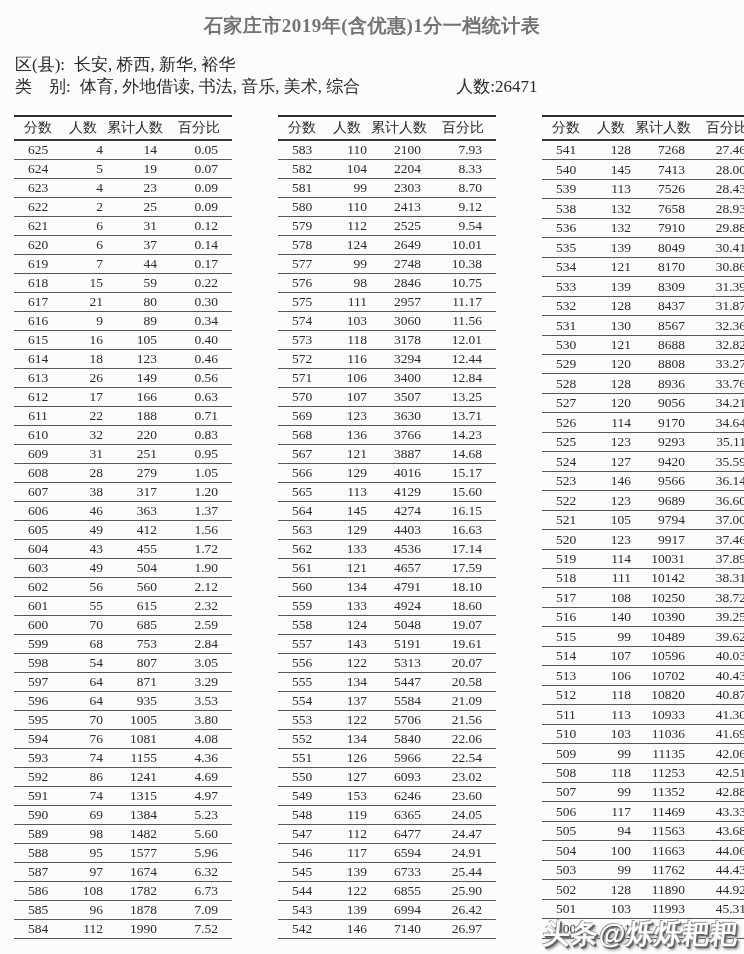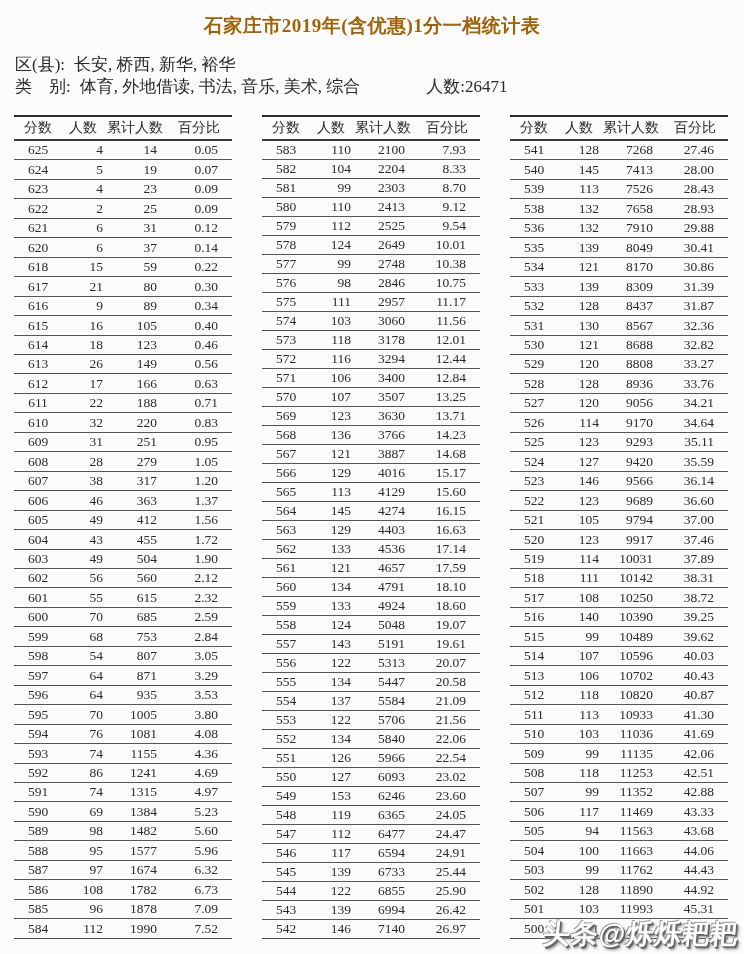--- a/index.html
+++ b/index.html
@@ -3,27 +3,27 @@
 <meta charset="utf-8">
 <style>
   html,body{margin:0;padding:0;}
   body{
     width:744px;height:954px;position:relative;overflow:hidden;
     background:#fcfcfc;color:#232323;
     font-family:"Liberation Serif","DejaVu Serif",serif;
   }
   .title{
     padding-top:13px;text-align:center;
-    font-size:19px;font-weight:bold;letter-spacing:.5px;color:#a16207;
+    font-size:19px;font-weight:bold;letter-spacing:.5px;color:#737373;
   }
   .meta{margin:15px 0 0 15px;font-size:17px;color:#2a2a2a;}
   .meta-row{line-height:22px;white-space:nowrap;}
   .meta-label{margin-right:9px;}
-  .total{margin-left:66px;}
-  .tables{display:flex;gap:30px;margin:17px 14px 0 14px;}
+  .total{margin-left:96px;}
+  .tables{display:flex;gap:46px;margin:17px 14px 0 14px;}
   table{
     border-collapse:collapse;width:218px;table-layout:fixed;
     font-size:13.5px;color:#2b2b2b;
   }
   th{
     font-weight:normal;font-size:14px;height:22px;padding:0;
     border-top:2px solid #2e2e2e;border-bottom:2px solid #3a3a3a;
     text-align:center;
   }
   th:nth-child(1){width:48px;}
@@ -100,20 +100,26 @@
             <td class="col-cum">31</td>
             <td class="col-pct">0.12</td>
           </tr>
           <tr>
             <td class="col-score">620</td>
             <td class="col-count">6</td>
             <td class="col-cum">37</td>
             <td class="col-pct">0.14</td>
           </tr>
           <tr>
+            <td class="col-score">619</td>
+            <td class="col-count">7</td>
+            <td class="col-cum">44</td>
+            <td class="col-pct">0.17</td>
+          </tr>
+          <tr>
             <td class="col-score">618</td>
             <td class="col-count">15</td>
             <td class="col-cum">59</td>
             <td class="col-pct">0.22</td>
           </tr>
           <tr>
             <td class="col-score">617</td>
             <td class="col-count">21</td>
             <td class="col-cum">80</td>
             <td class="col-pct">0.30</td>

